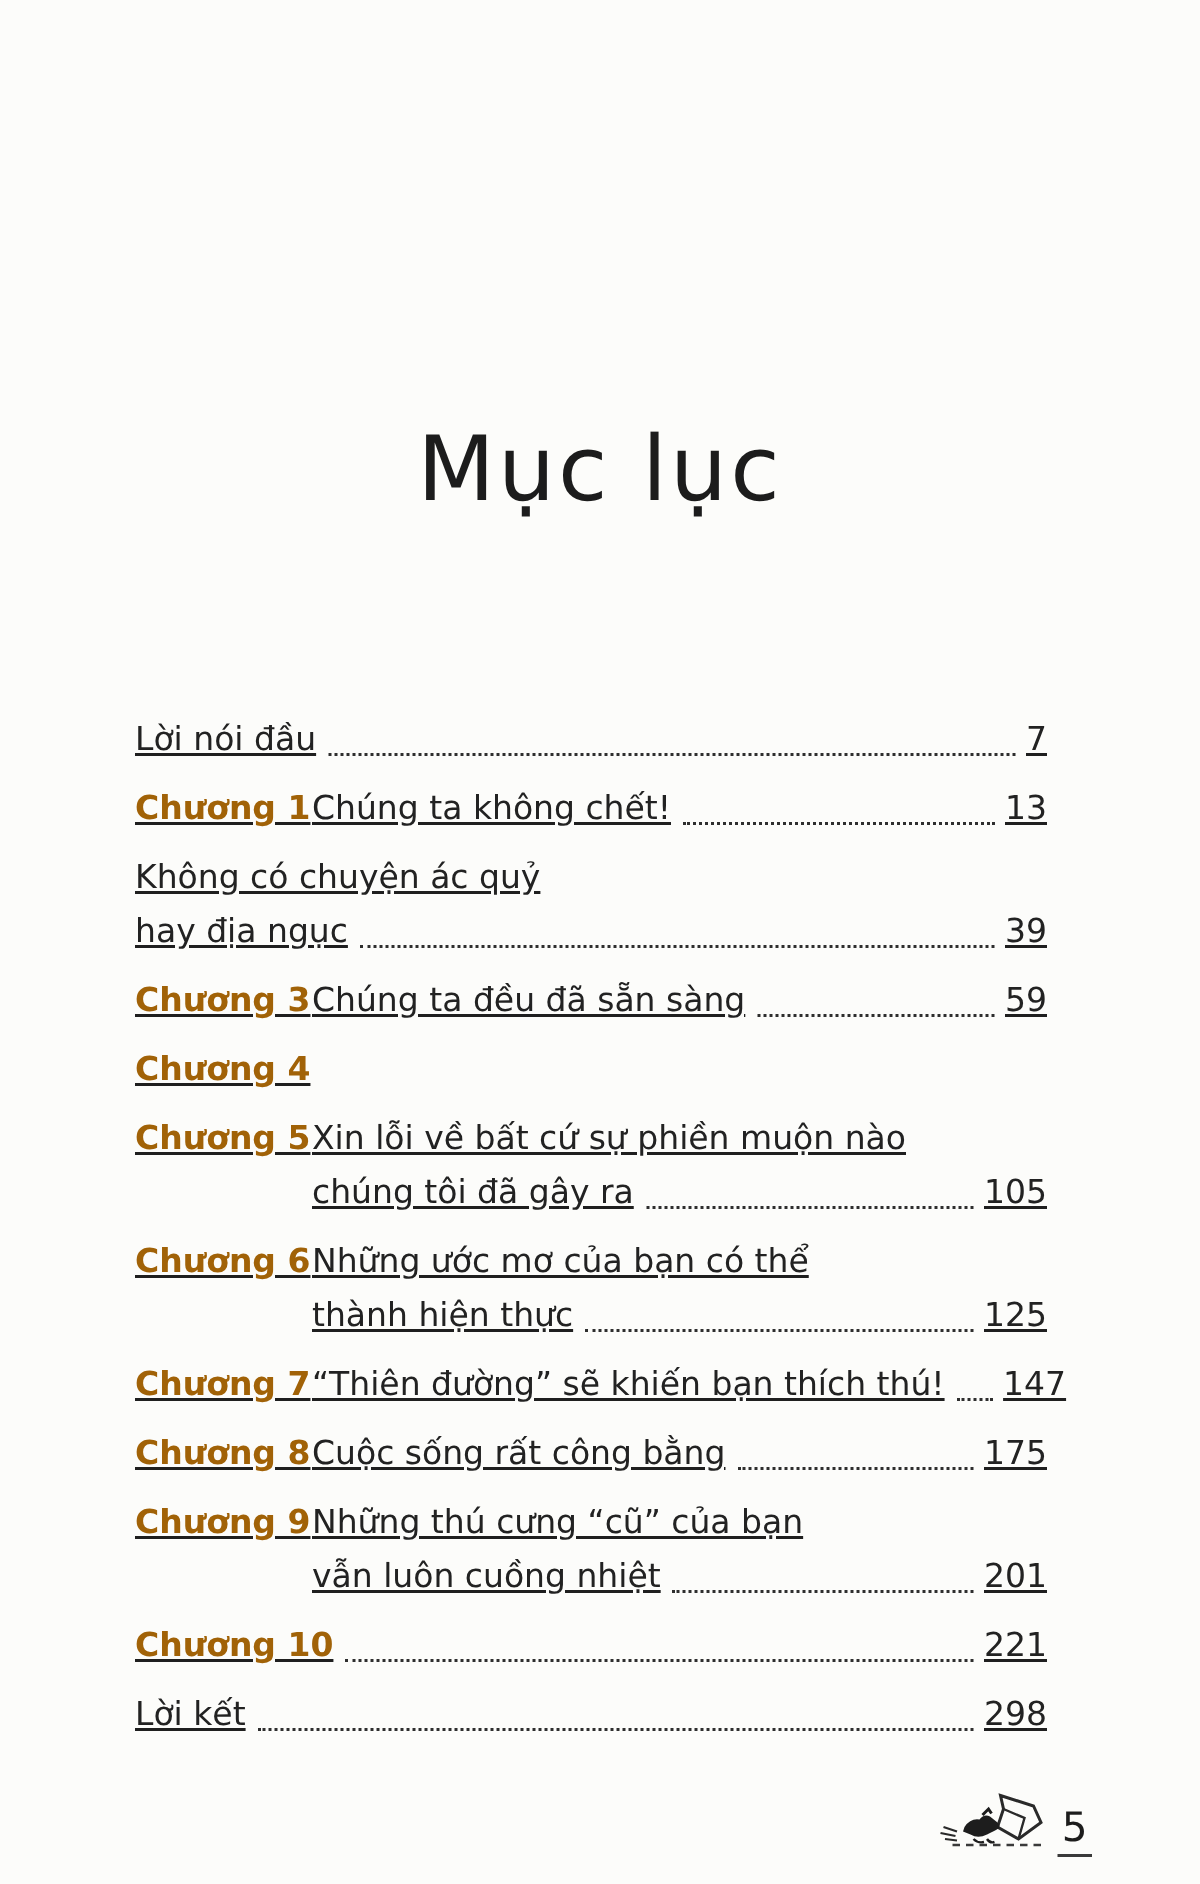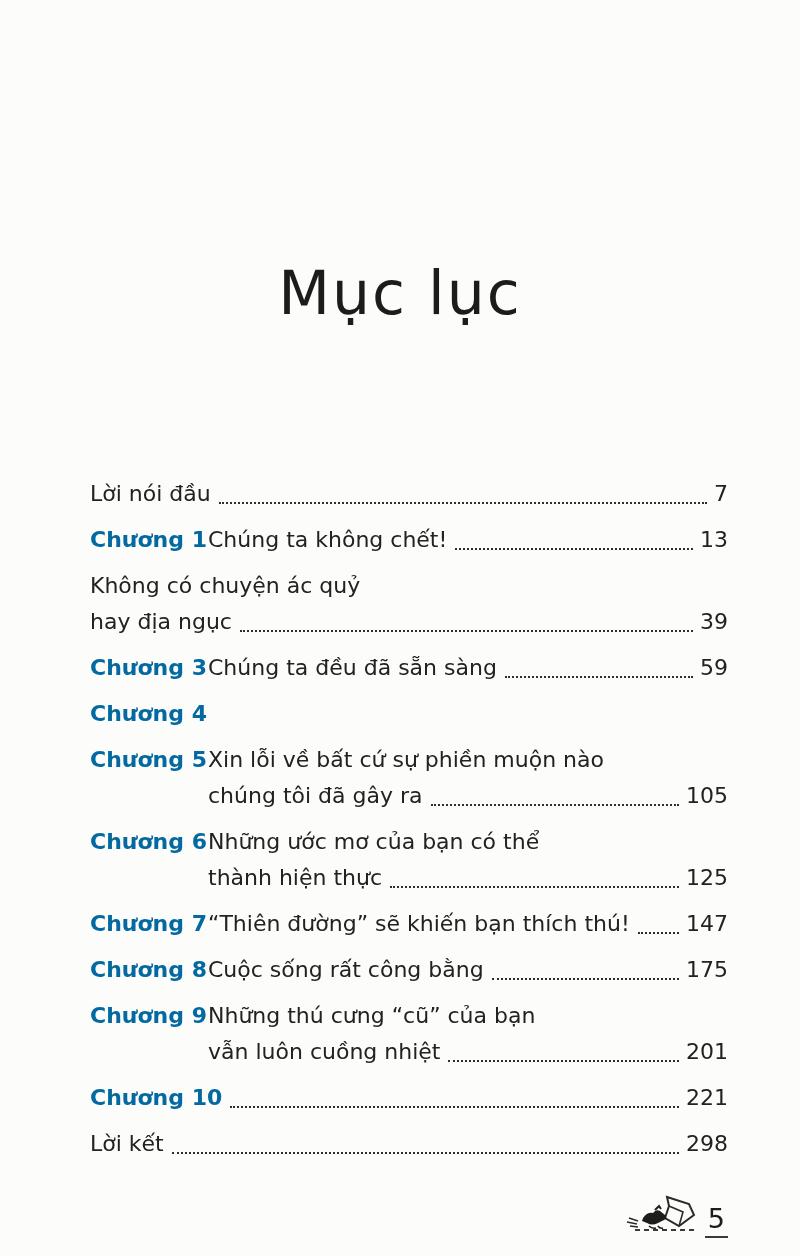--- a/index.html
+++ b/index.html
@@ -13,48 +13,49 @@
   .page {
     position: relative;
     width: 800px;
     height: 1256px;
     background: #fcfcfa;
     color: #1f1f1f;
     overflow: hidden;
   }
   .page-title {
     position: absolute;
-    top: 260px;
+    top: 280px;
     left: 0;
     right: 0;
     margin: 0;
     text-align: center;
     font-size: 60px;
     font-weight: 500;
     letter-spacing: 2px;
     line-height: 1.1;
     color: #1c1c1c;
   }
   .toc {
     position: absolute;
     top: 476px;
     left: 90px;
-    right: 72px;
+    right: 102px;
+    text-decoration: underline;
   }
   .entry {
     display: flex;
     margin-bottom: 10px;
     font-size: 22px;
     line-height: 36px;
     color: #222;
   }
   .chapter {
     flex: 0 0 118px;
     font-weight: bold;
-    color: #0369a1;
+    color: #a16207;
     white-space: nowrap;
   }
   .title-block {
     flex: 1;
     display: flex;
     flex-direction: column;
     min-width: 0;
   }
   .tline { display: flex; }
   .tline .text { white-space: nowrap; }

